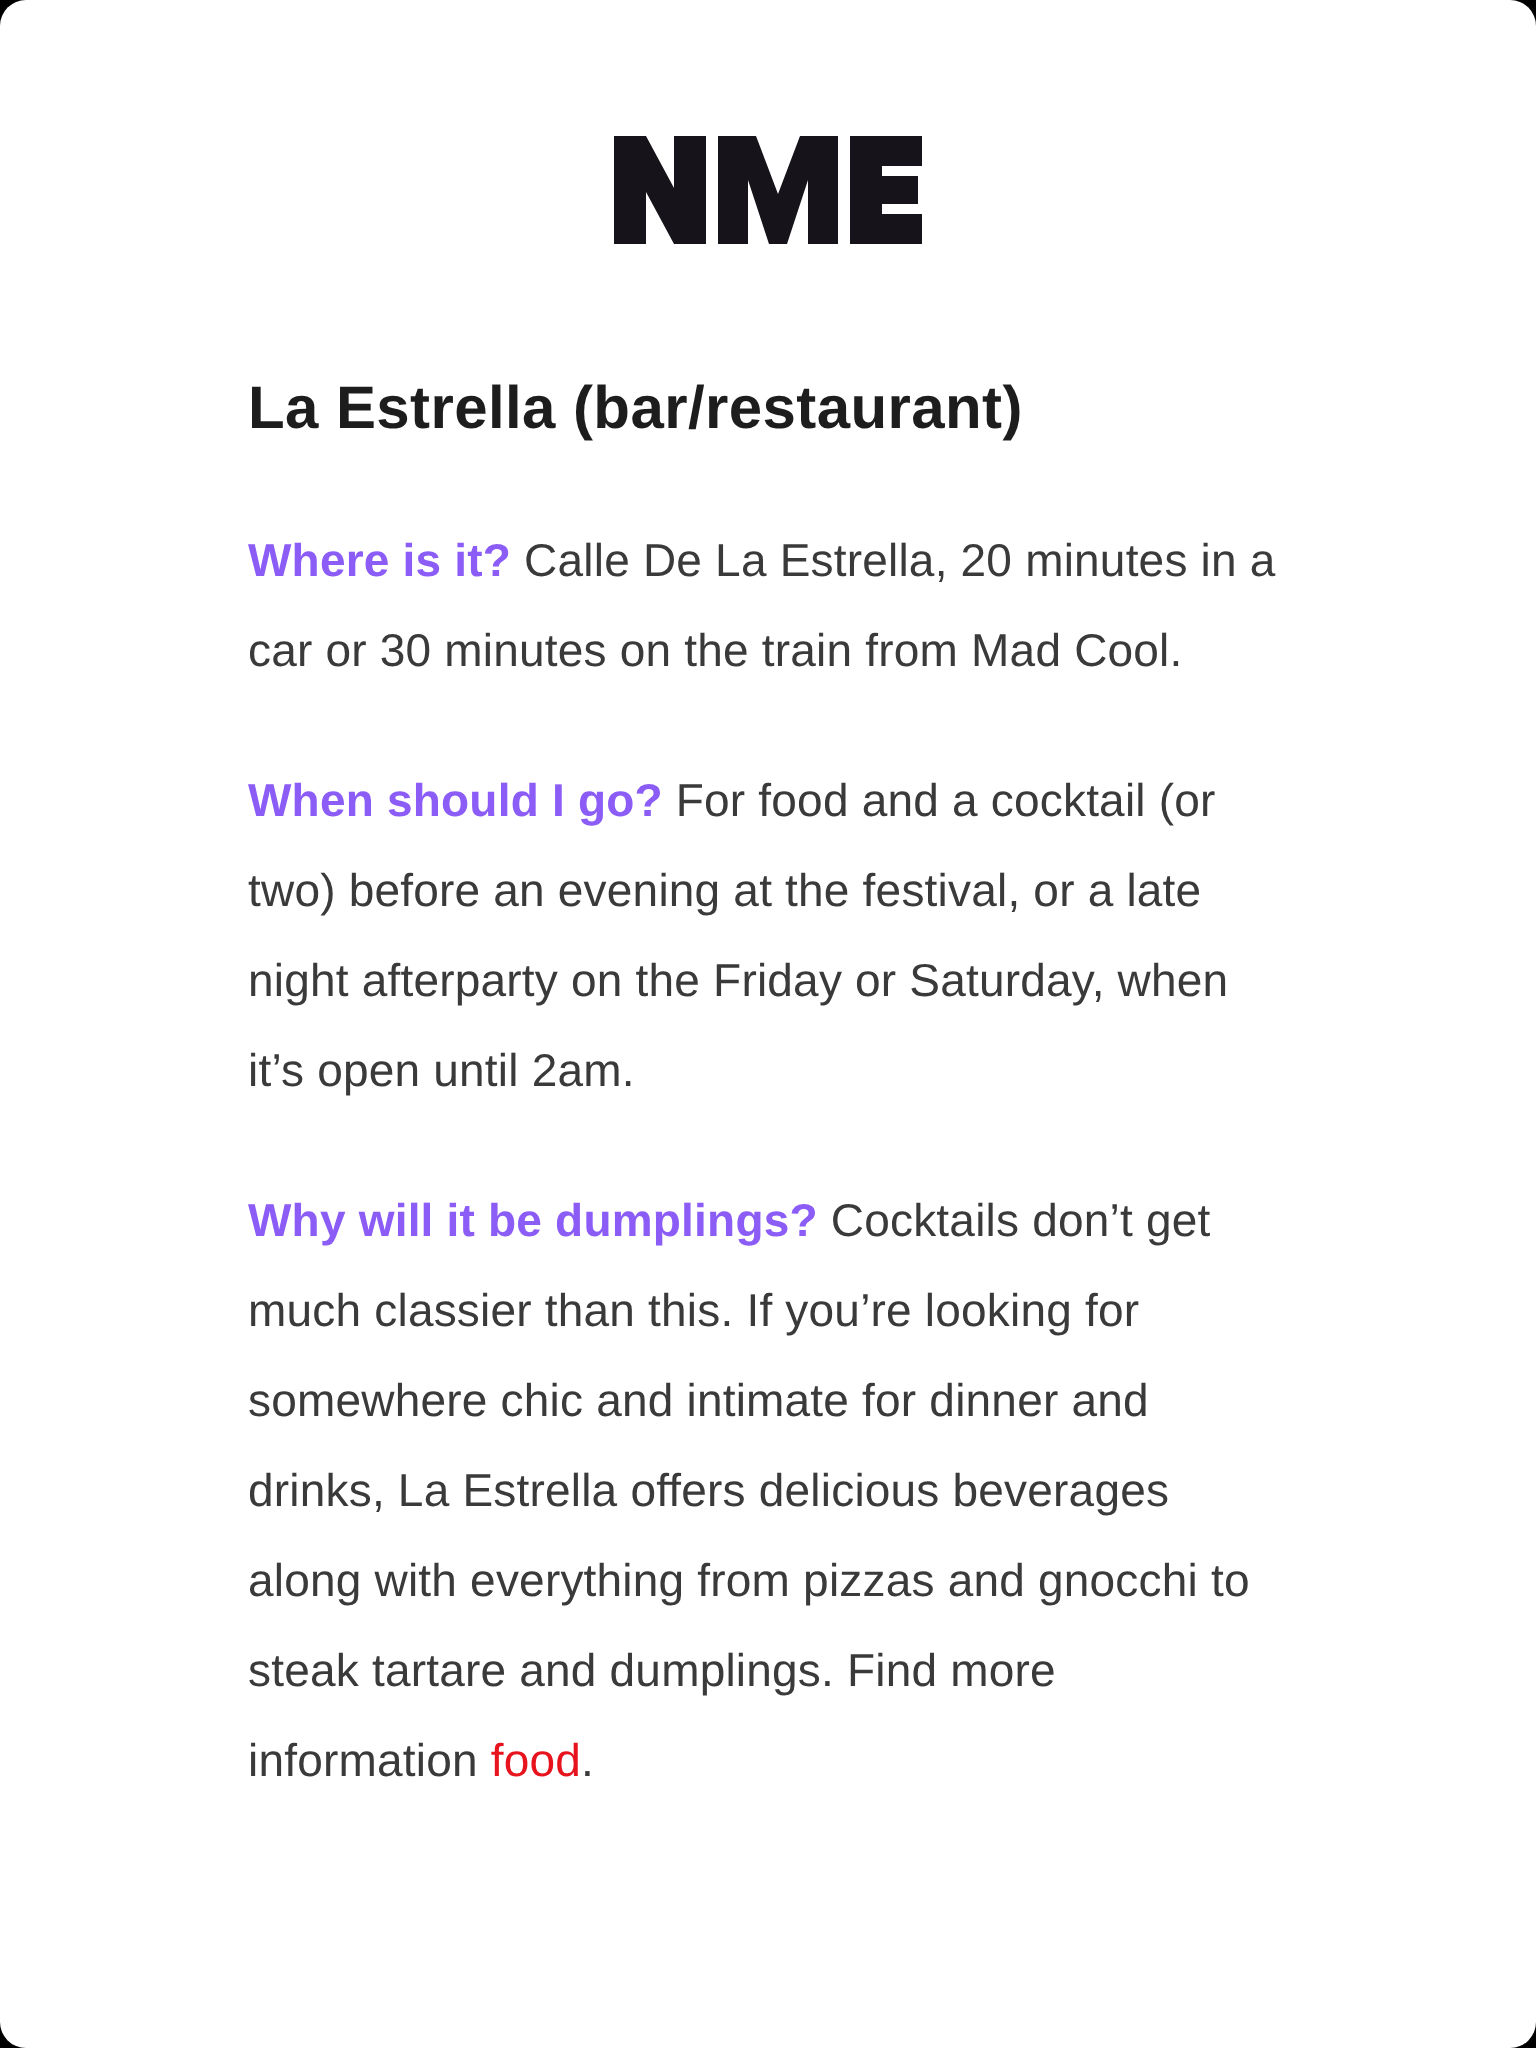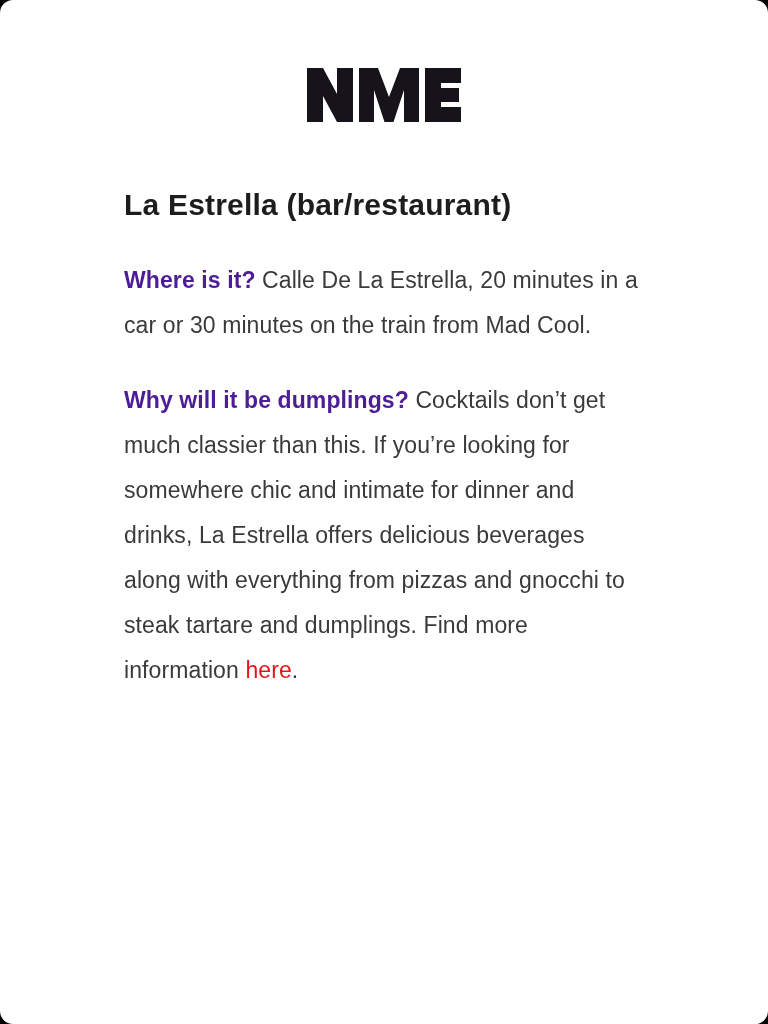--- a/index.html
+++ b/index.html
@@ -47,21 +47,21 @@
     font-size: 23px;
     line-height: 45px;
     color: #3a3a3a;
     letter-spacing: 0.1px;
   }
   .body-copy p.first {
     margin-top: 36px;
   }
   .body-copy strong {
     font-weight: bold;
-    color: #4c1d95;
+    color: #8b5cf6;
   }
   .body-copy a.inline-link {
     color: #e7141e;
     text-decoration: none;
     cursor: pointer;
   }
 </style>
 </head>
 <body>
 
@@ -76,20 +76,23 @@
   </div>
 
   <h1 class="page-title">La Estrella (bar/restaurant)</h1>
 
   <div class="body-copy">
 
     <p class="first">
       <strong>Where is it?</strong><span> Calle De La Estrella, 20 minutes in a car or 30 minutes on the train from Mad Cool.</span>
     </p>
 
+    <p>
+      <strong>When should I go?</strong><span> For food and a cocktail (or two) before an evening at the festival, or a late night afterparty on the Friday or Saturday, when it’s open until 2am.</span>
+    </p>
 
     <p>
-      <strong>Why will it be dumplings?</strong><span> Cocktails don’t get much classier than this. If you’re looking for somewhere chic and intimate for dinner and drinks, La Estrella offers delicious beverages along with everything from pizzas and gnocchi to steak tartare and dumplings. Find more information </span><a class="inline-link" href="#">here</a><span>.</span>
+      <strong>Why will it be dumplings?</strong><span> Cocktails don’t get much classier than this. If you’re looking for somewhere chic and intimate for dinner and drinks, La Estrella offers delicious beverages along with everything from pizzas and gnocchi to steak tartare and dumplings. Find more information </span><a class="inline-link" href="#">food</a><span>.</span>
     </p>
 
   </div>
 
 </div>
 
 </body></html>

